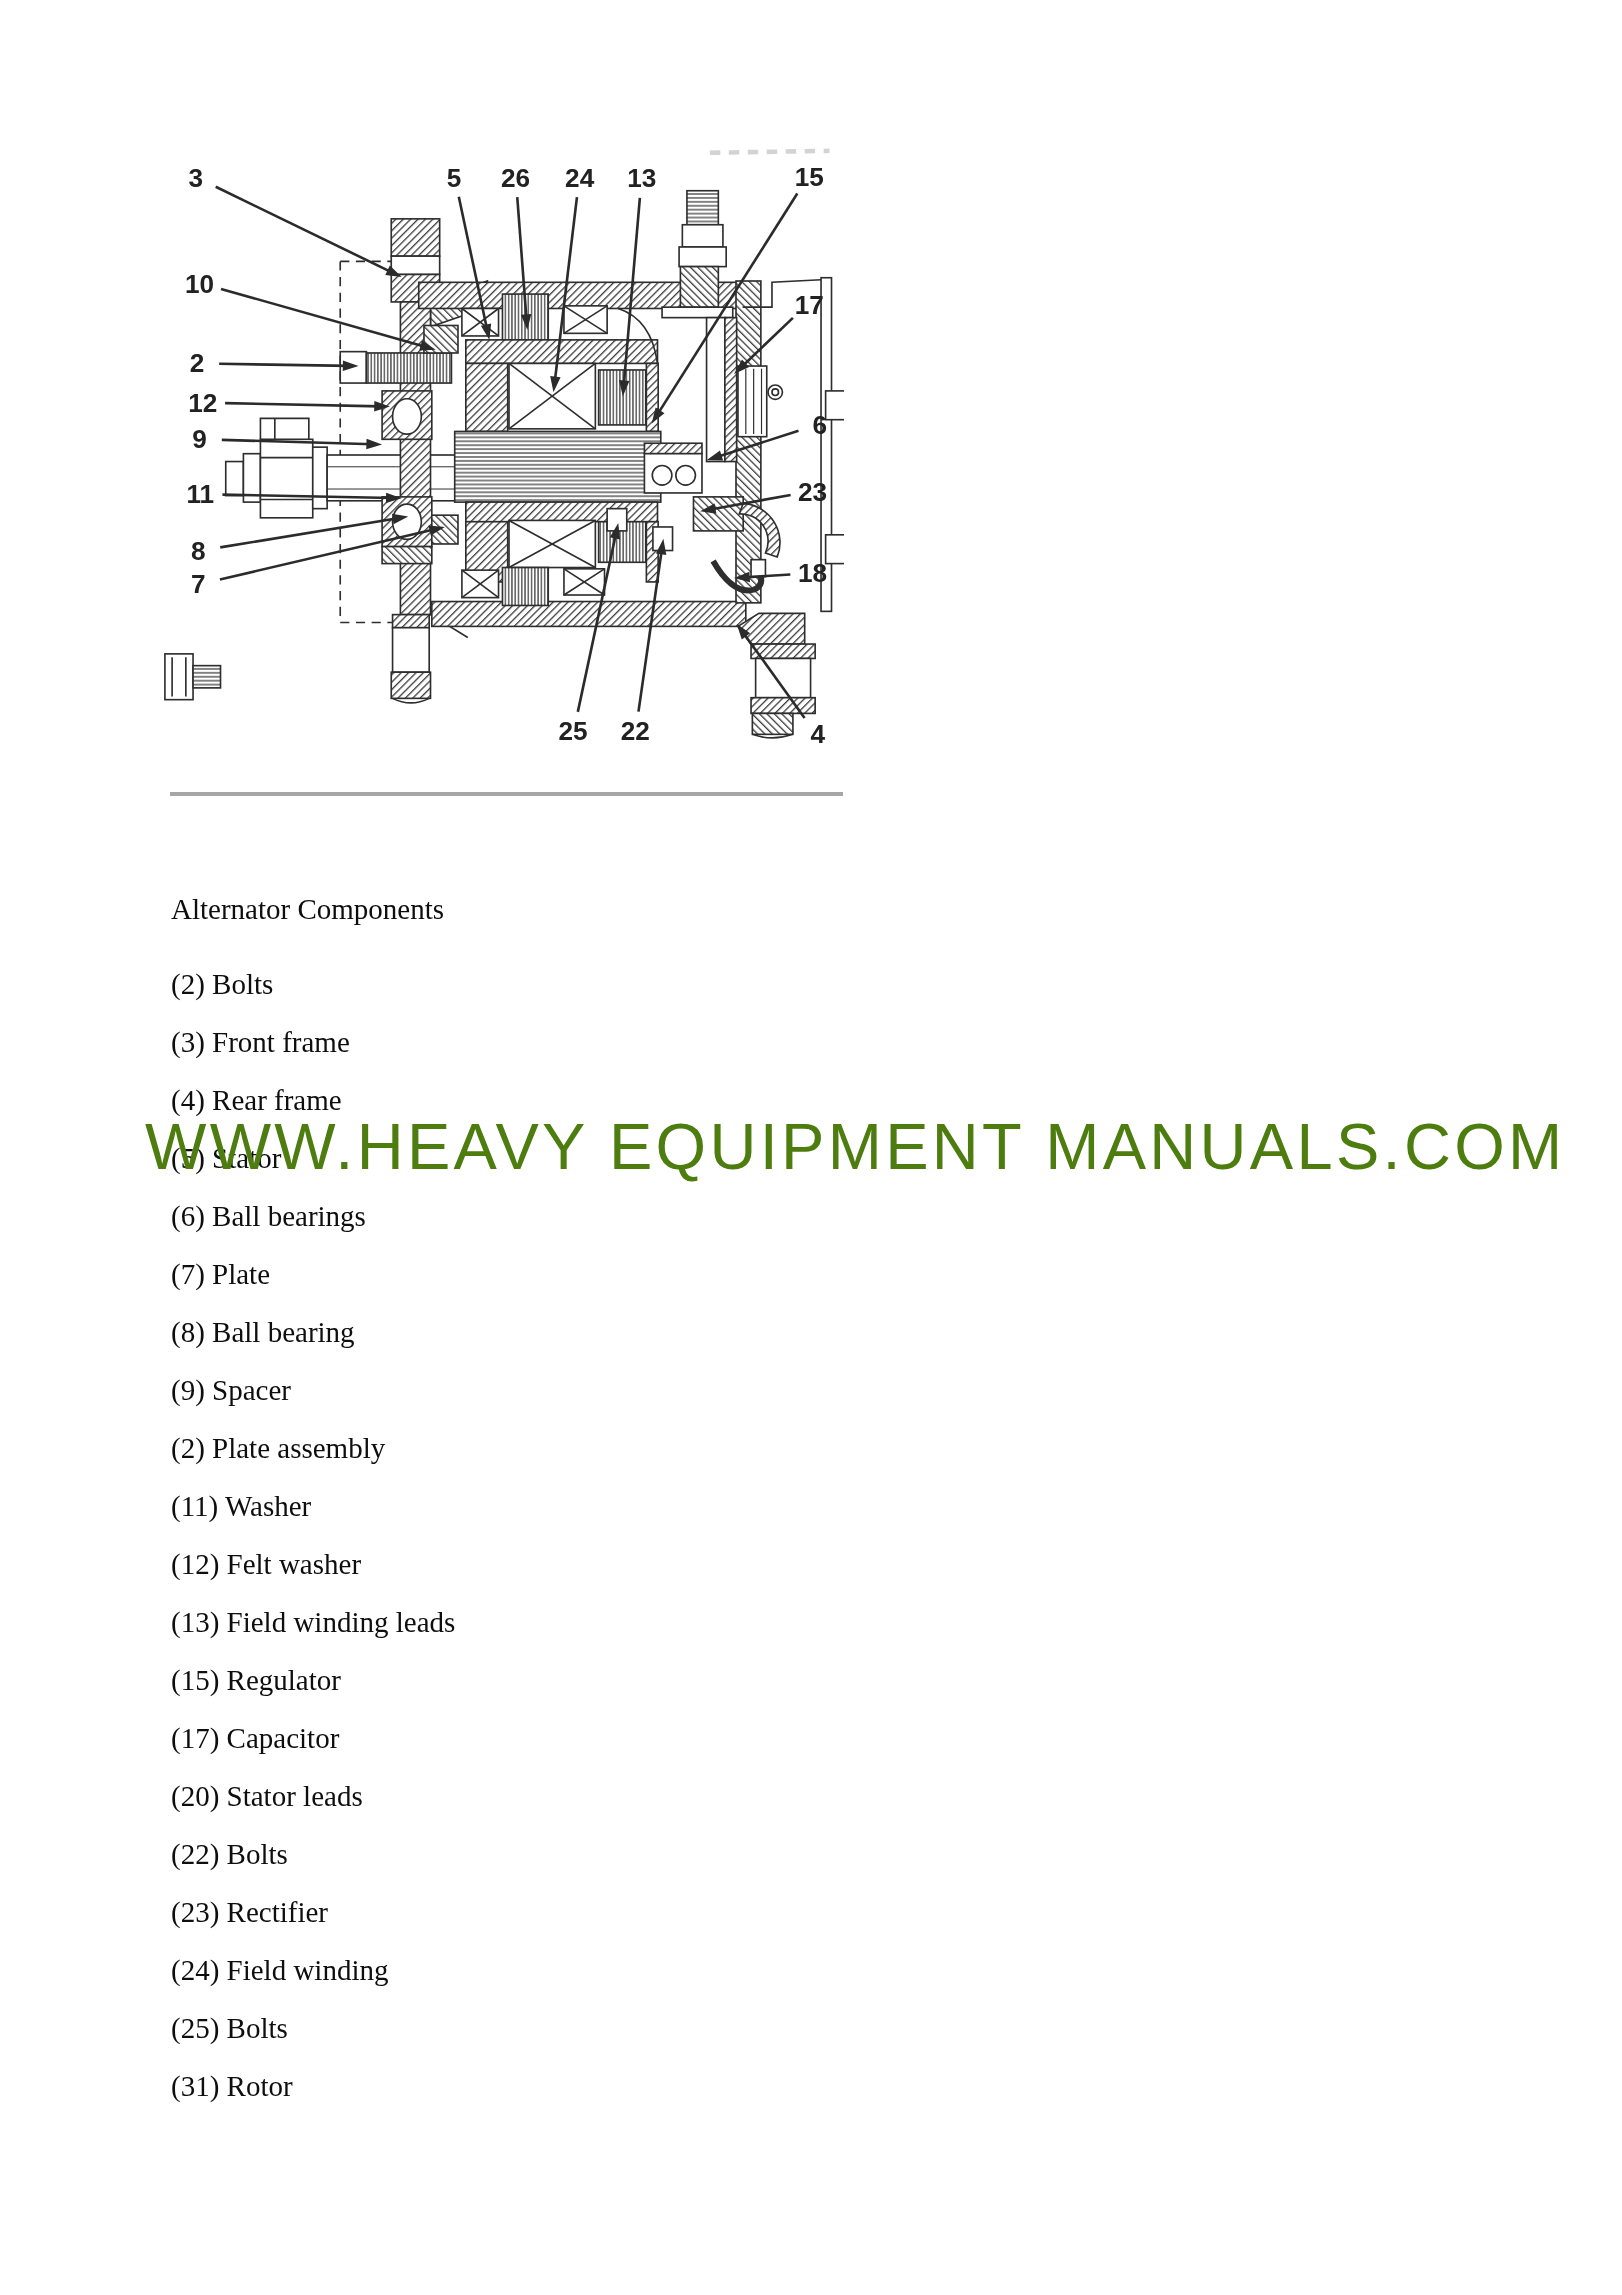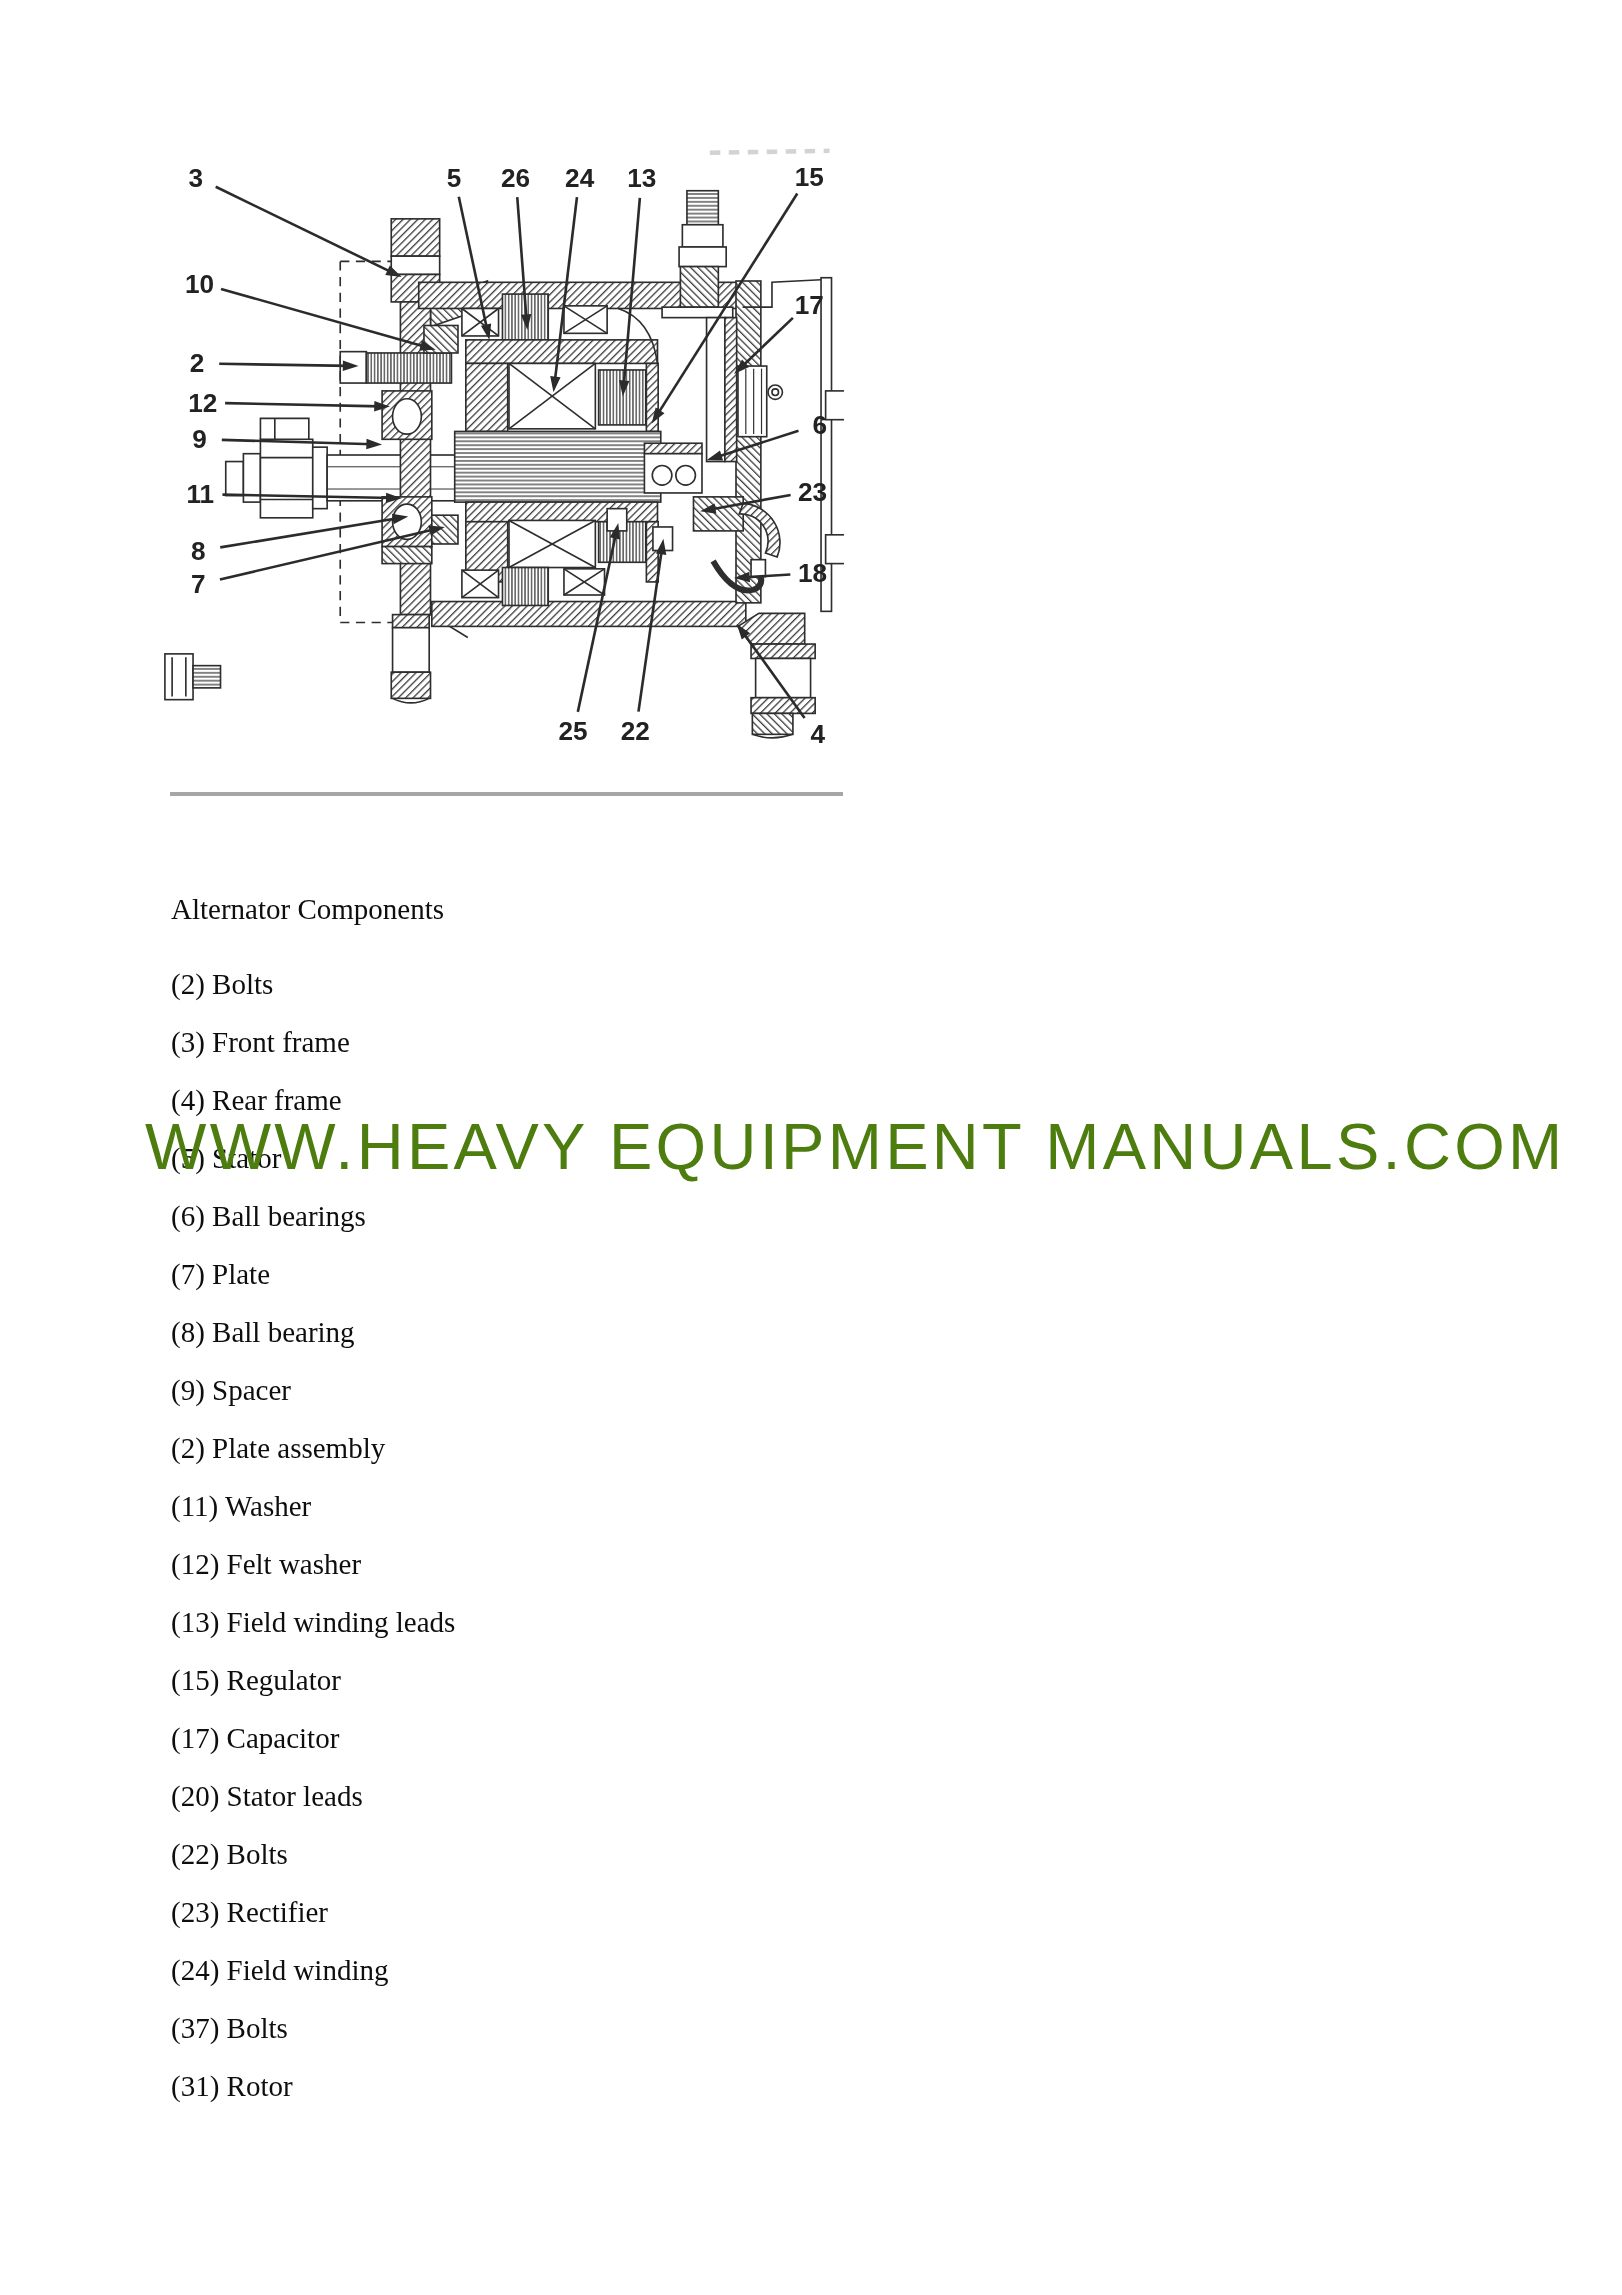--- a/index.html
+++ b/index.html
@@ -321,20 +321,20 @@
       <div class="item">(2) Plate assembly</div>
       <div class="item">(11) Washer</div>
       <div class="item">(12) Felt washer</div>
       <div class="item">(13) Field winding leads</div>
       <div class="item">(15) Regulator</div>
       <div class="item">(17) Capacitor</div>
       <div class="item">(20) Stator leads</div>
       <div class="item">(22) Bolts</div>
       <div class="item">(23) Rectifier</div>
       <div class="item">(24) Field winding</div>
-      <div class="item">(37) Bolts</div>
+      <div class="item">(25) Bolts</div>
       <div class="item">(31) Rotor</div>
     </div>
 
   <div class="watermark" style="color: #4d7c0f;">WWW.HEAVY EQUIPMENT MANUALS.COM</div>
 
 </div>
 
 
 </body></html>

